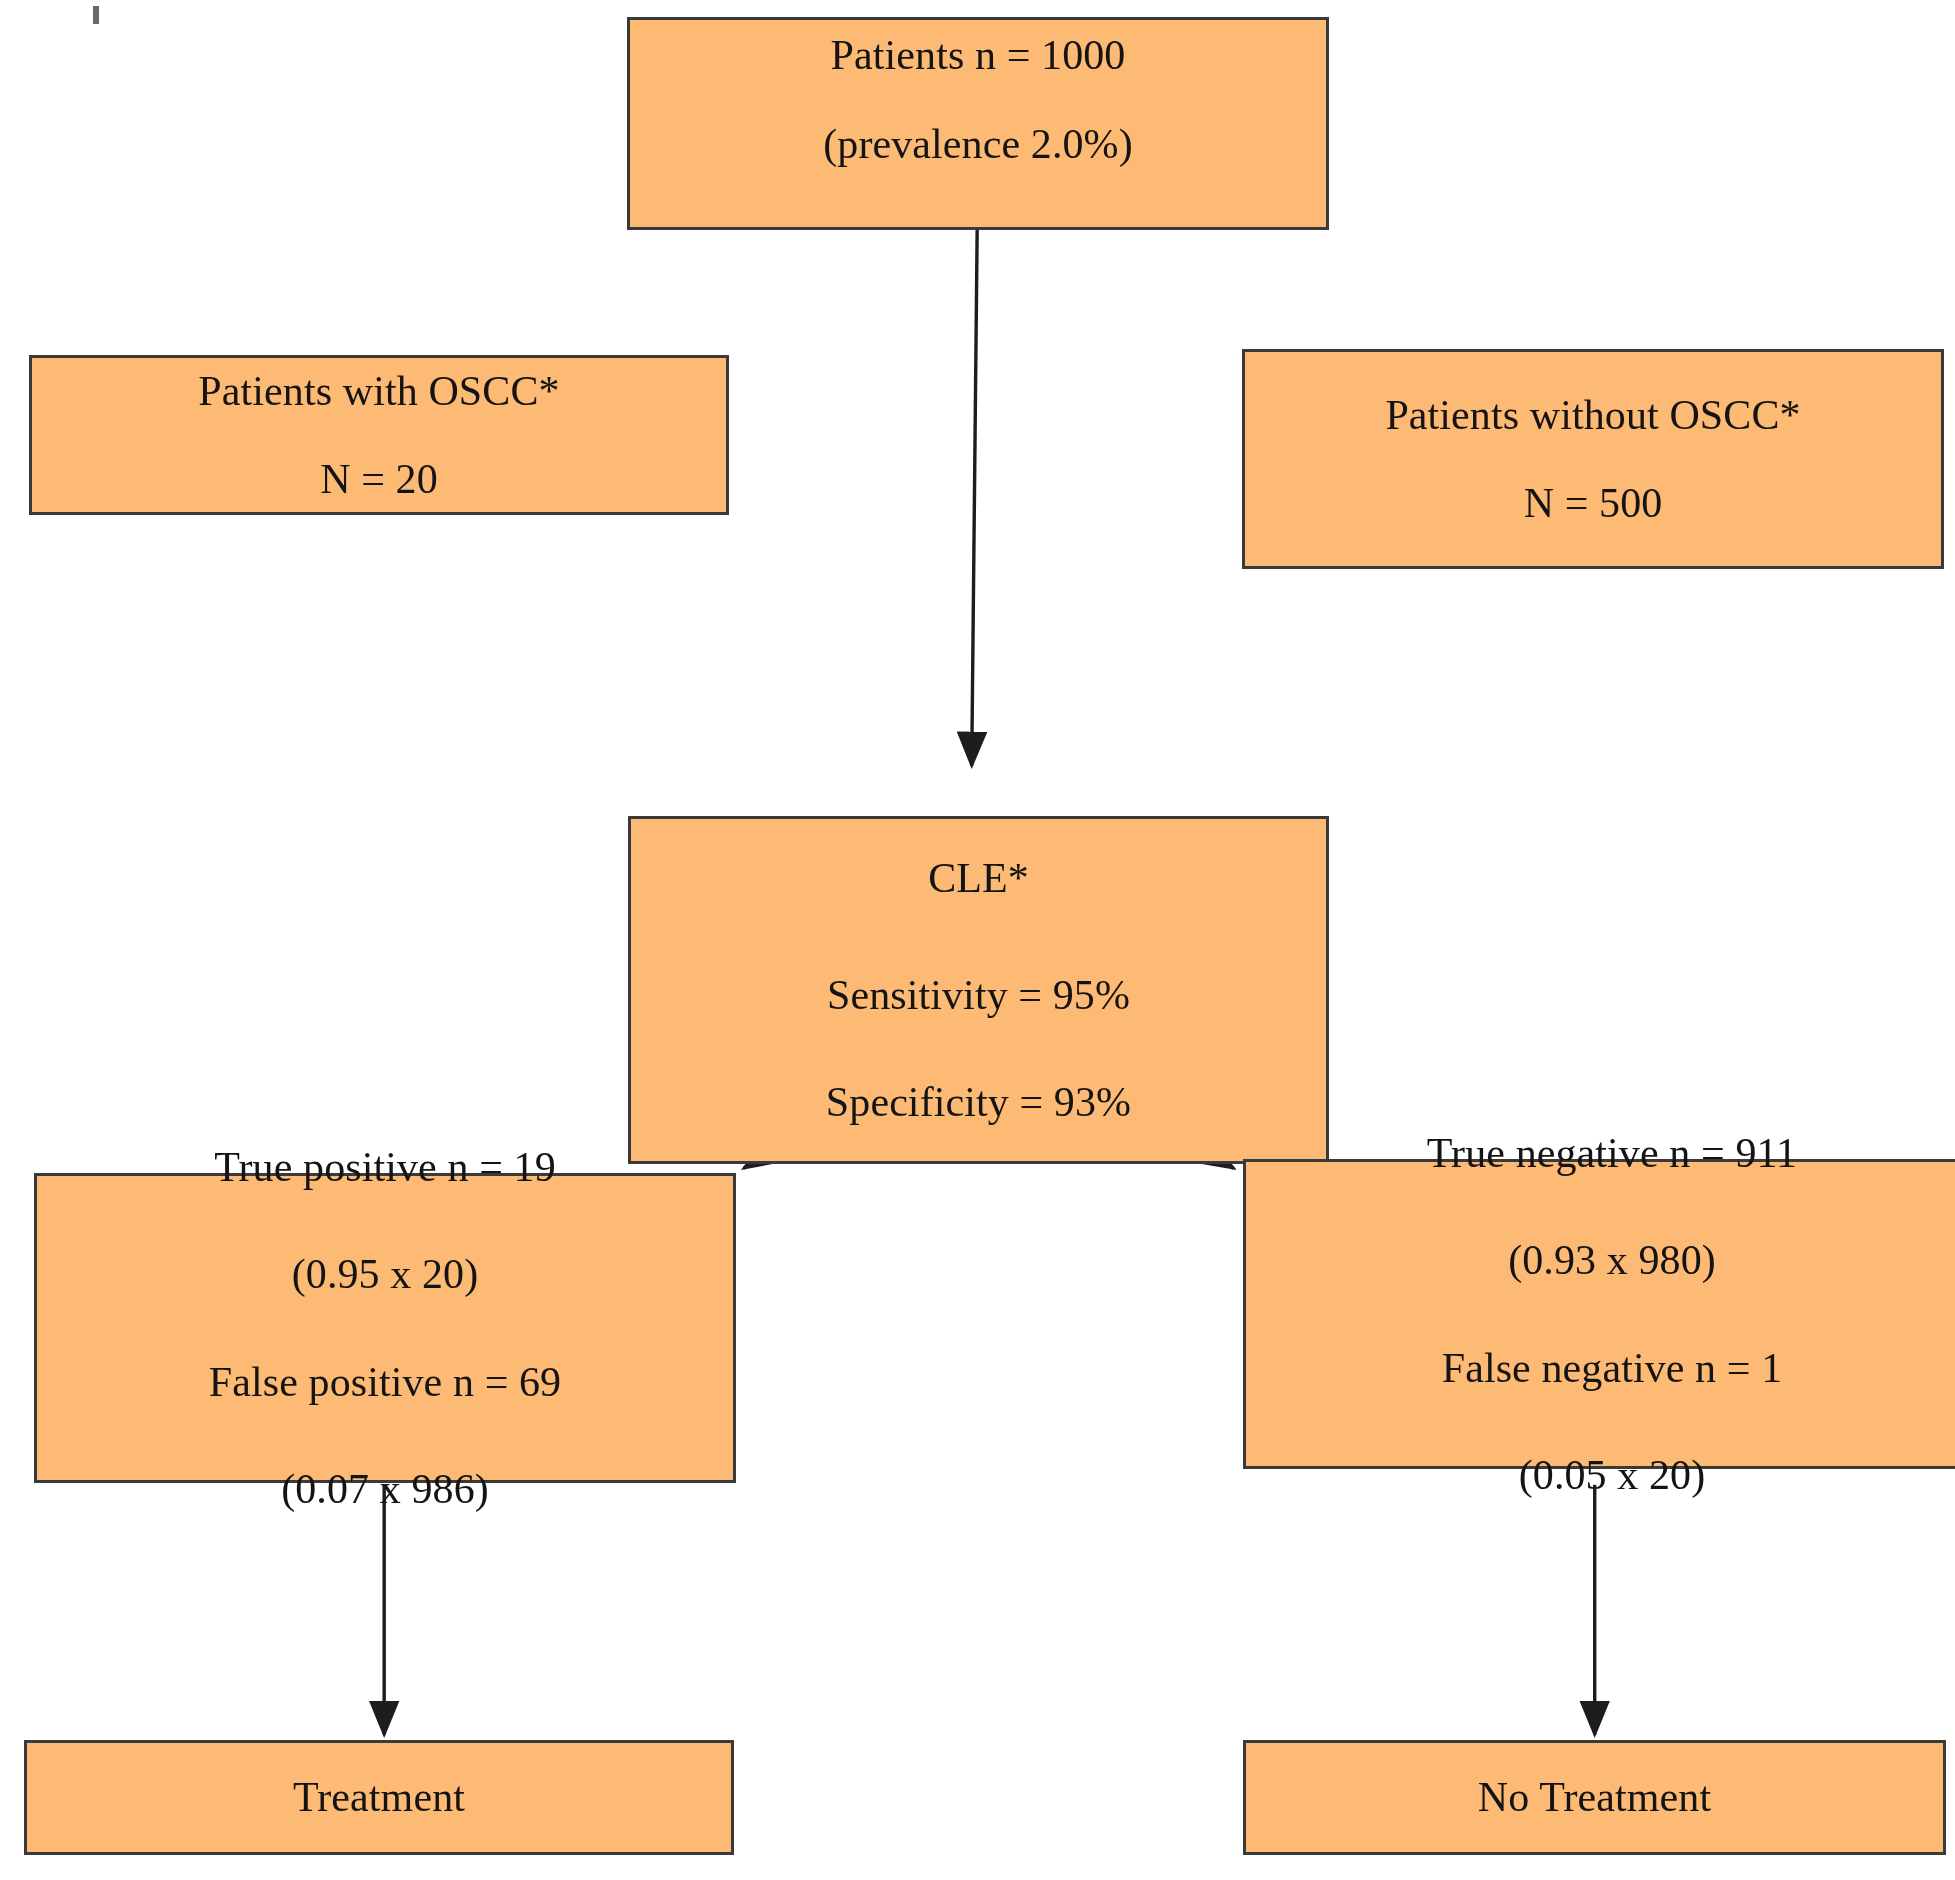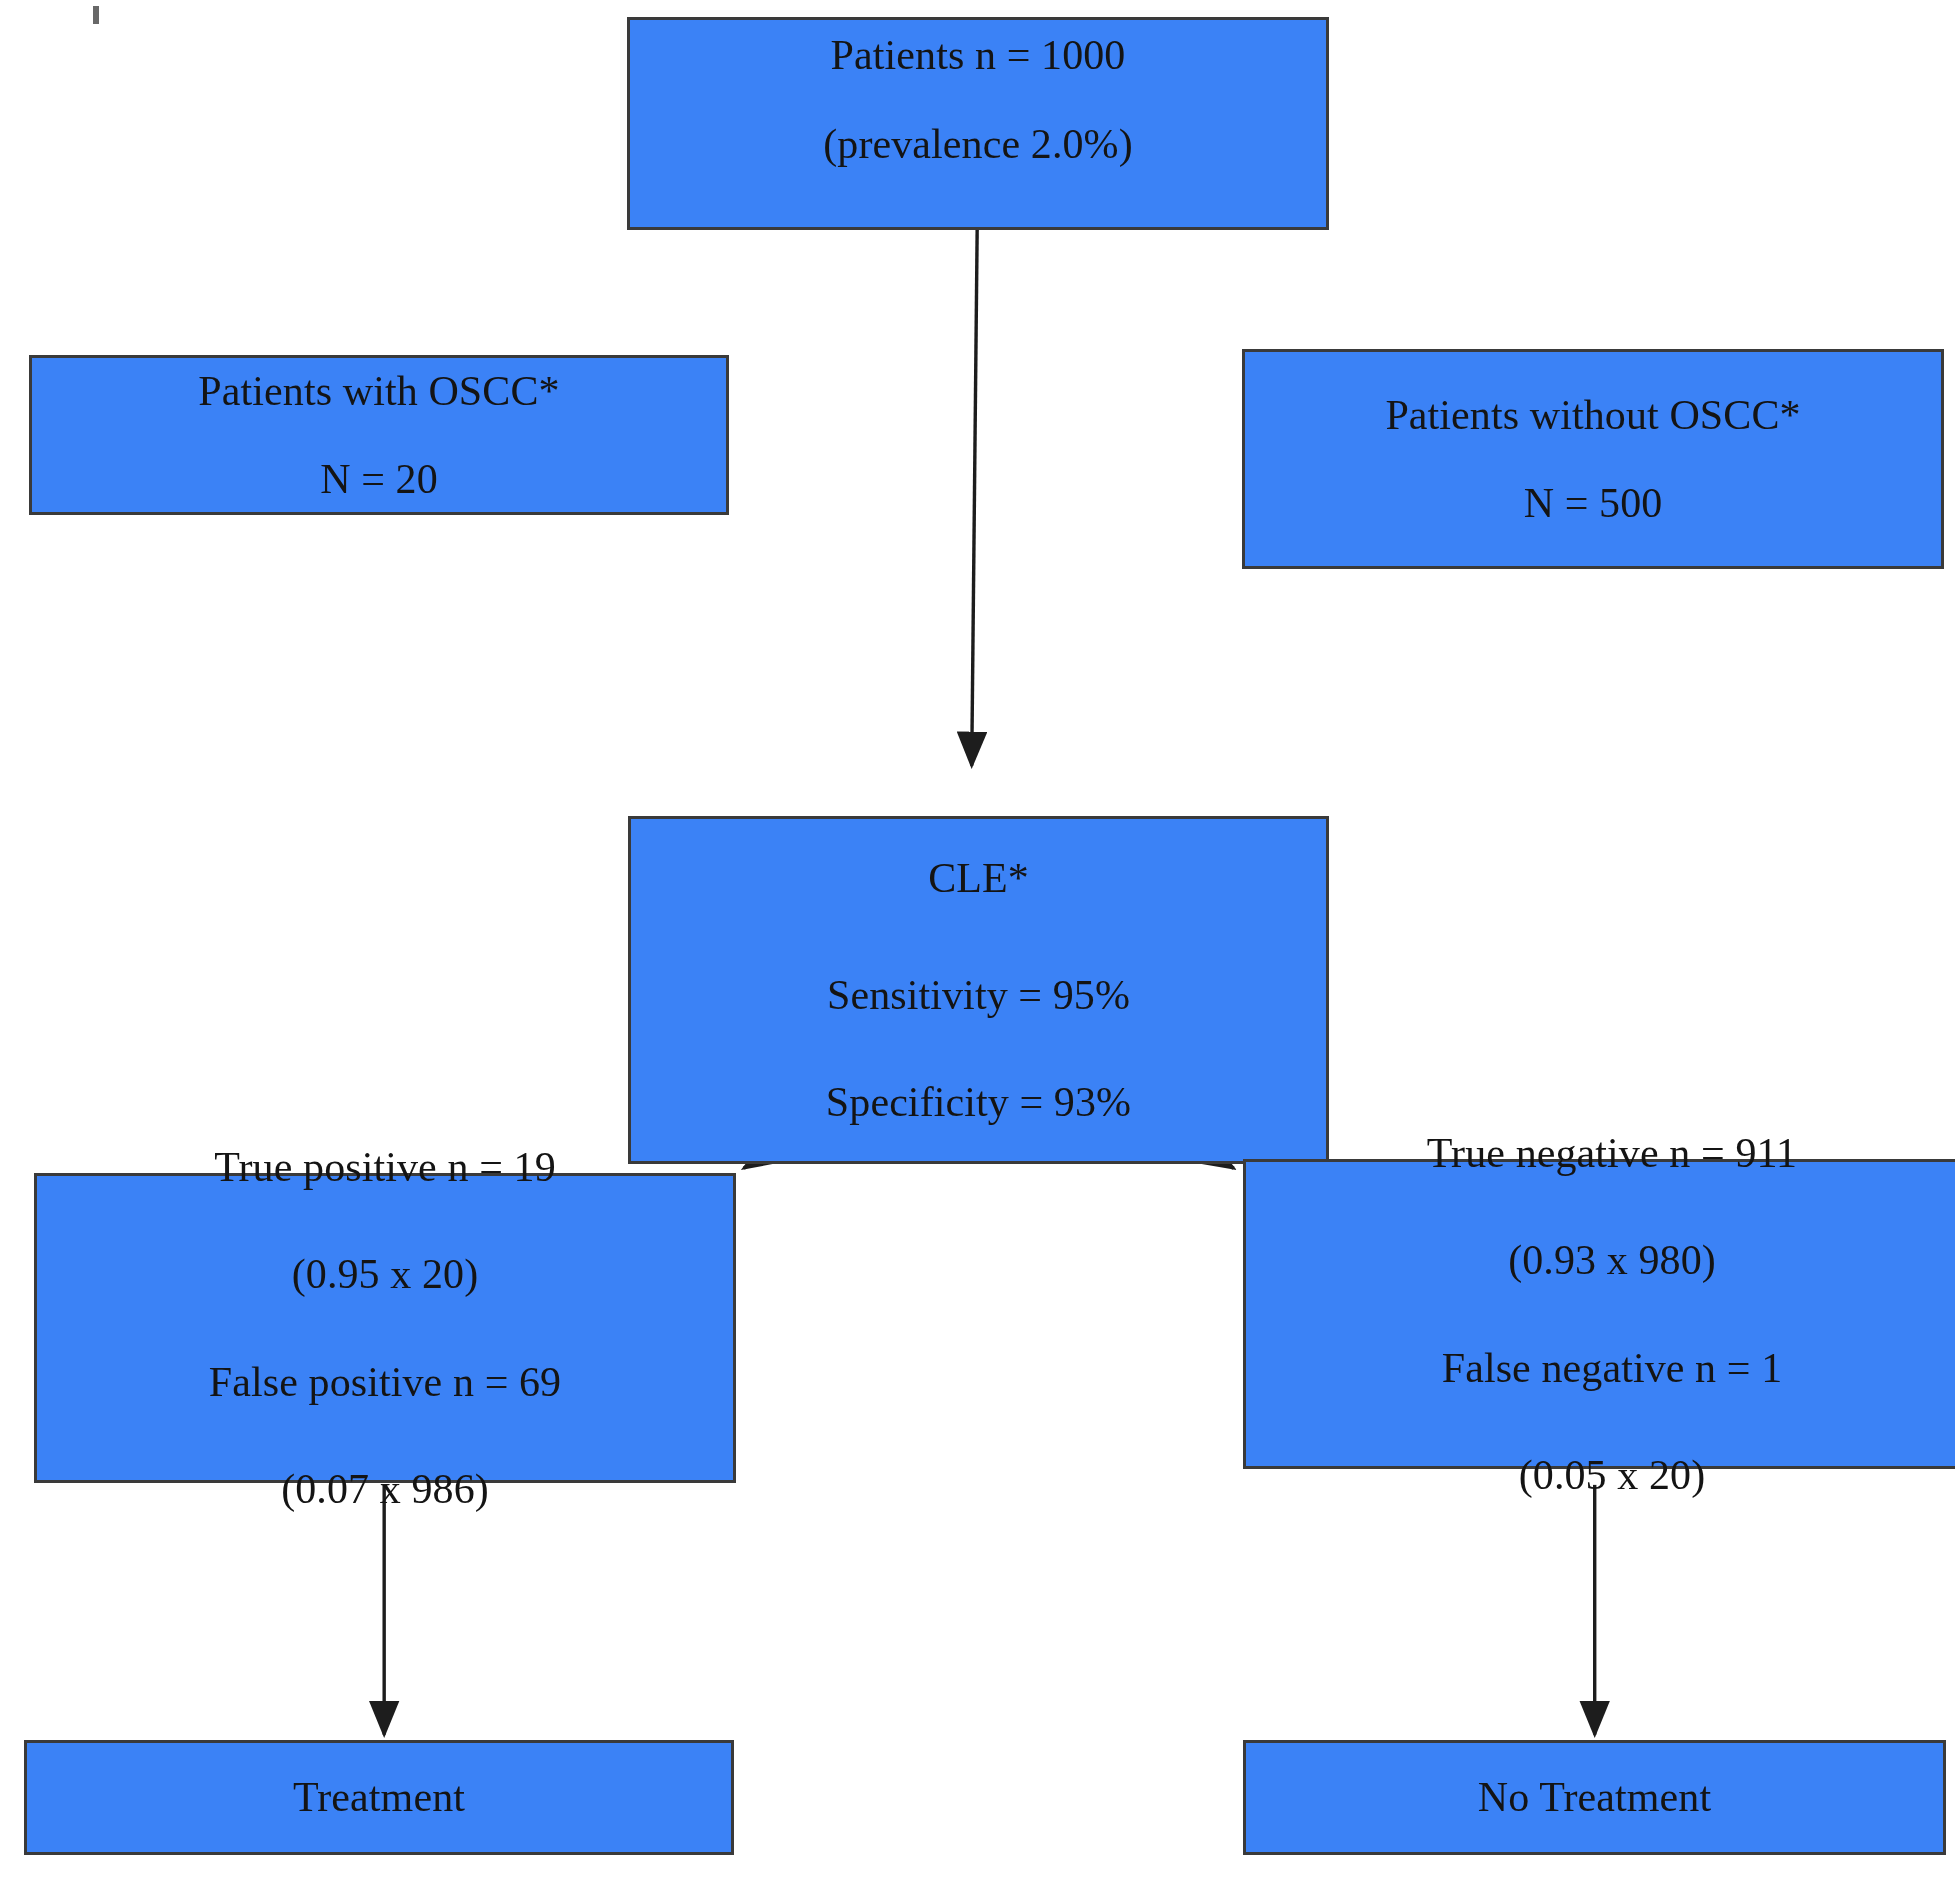--- a/index.html
+++ b/index.html
@@ -15,21 +15,21 @@
   #canvas {
     position: relative;
     width: 1955px;
     height: 1880px;
     background: #ffffff;
     overflow: hidden;
   }
   .node {
     position: absolute;
     box-sizing: border-box;
-    background: #3b82f6;
+    background: #fdba74;
     border: 3.4px solid #3a3a3a;
     display: flex;
     flex-direction: column;
     align-items: center;
     justify-content: center;
     text-align: center;
   }
   .node .line {
     display: block;
     width: 100%;

